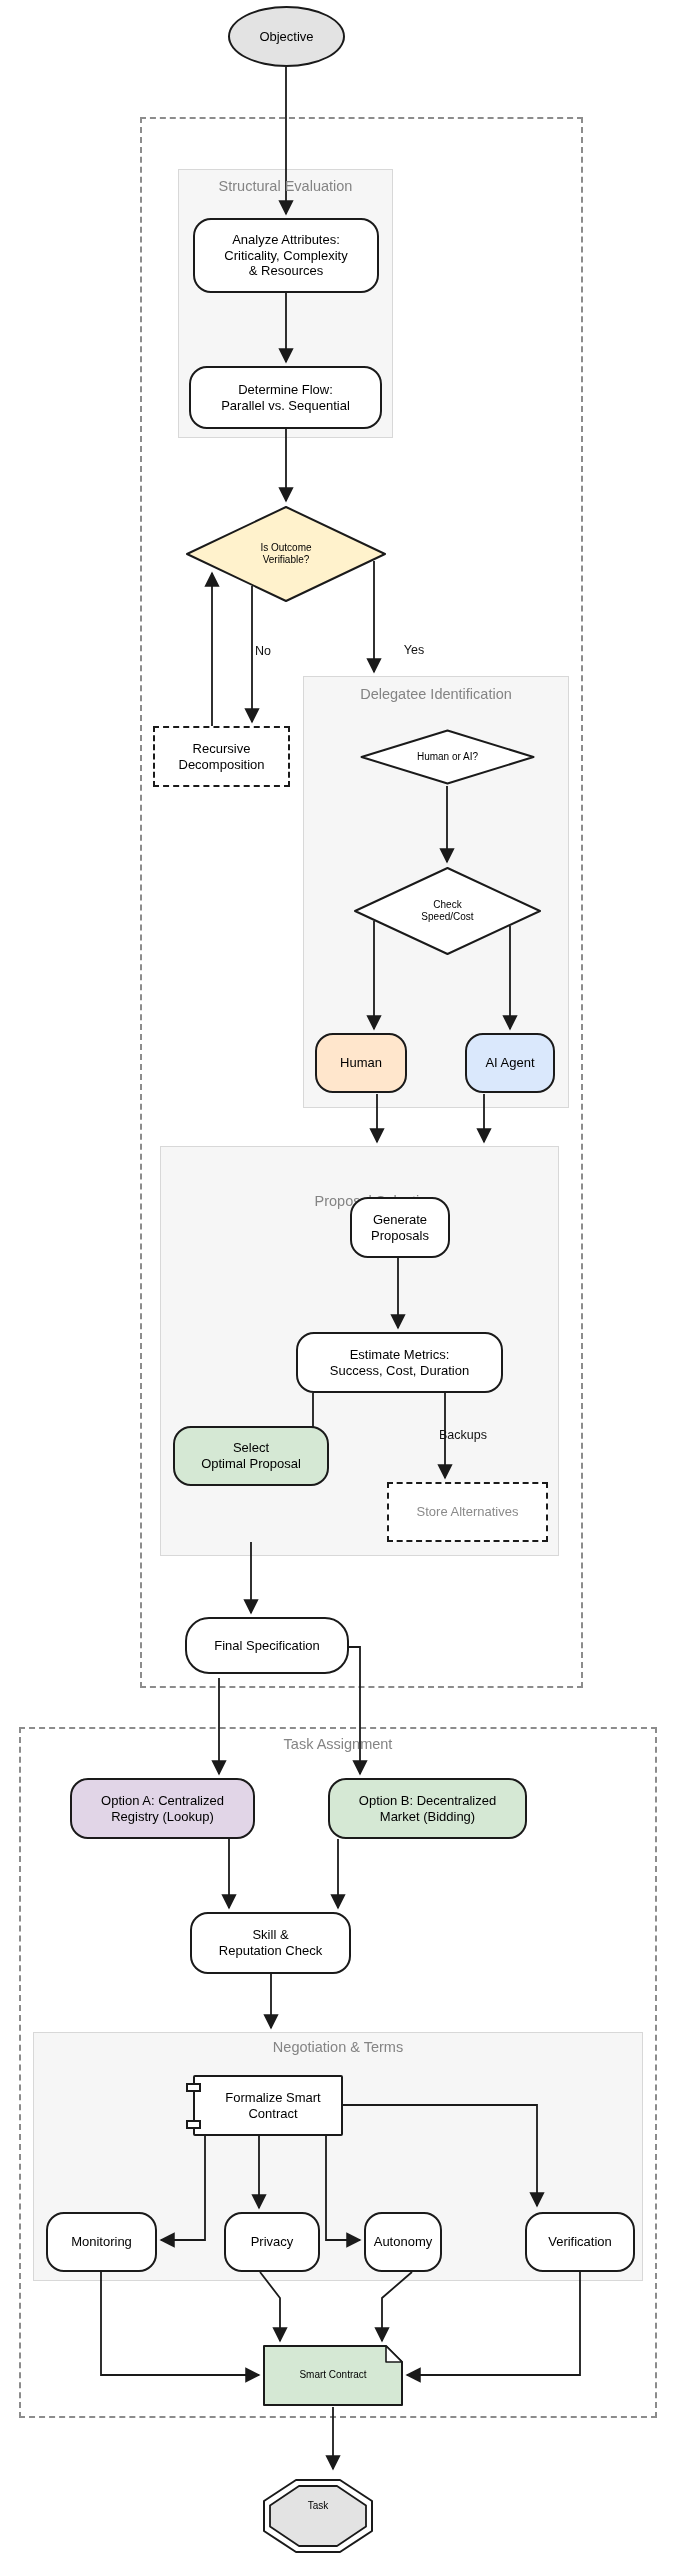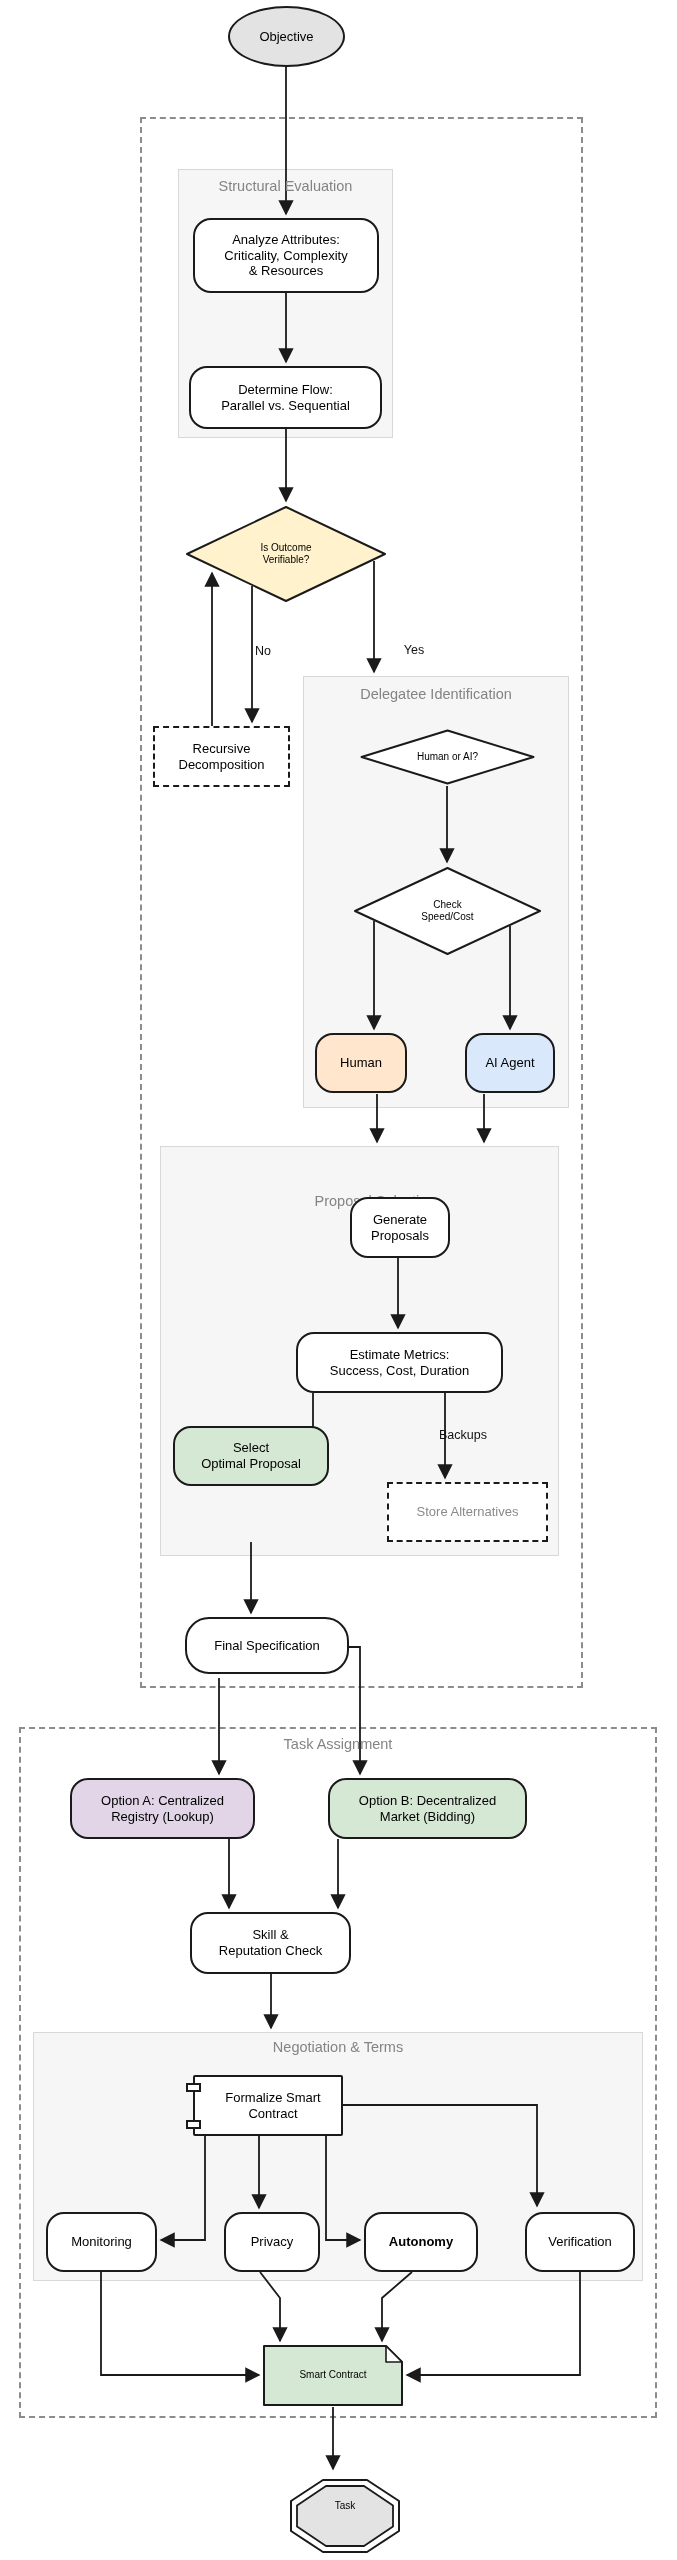--- a/index.html
+++ b/index.html
@@ -140,32 +140,32 @@
   <div class="node" style="left:190px;top:1912px;width:161px;height:62px;">Skill &amp;
 Reputation Check</div>
 
   <div class="node rect" style="left:193px;top:2075px;width:150px;height:61px;padding-left:10px;">Formalize Smart
 Contract</div>
   <div class="tab" style="left:186px;top:2083px;"></div>
   <div class="tab" style="left:186px;top:2120px;"></div>
 
   <div class="node" style="left:46px;top:2212px;width:111px;height:60px;">Monitoring</div>
   <div class="node" style="left:212px;top:2212px;width:96px;height:60px;margin-left:12px;">Privacy</div>
-  <div class="node" style="left:364px;top:2212px;width:114px;height:60px;font-weight:bold;">Autonomy</div>
+  <div class="node" style="left:364px;top:2212px;width:78px;height:60px;">Autonomy</div>
   <div class="node" style="left:525px;top:2212px;width:110px;height:60px;">Verification</div>
 
   <div class="shape-node" style="left:263px;top:2345px;width:140px;height:61px;">
     <svg width="140" height="61" viewBox="0 0 140 61">
       <path d="M1,1 L123,1 L139,17 L139,60 L1,60 Z" stroke="#1a1a1a" stroke-width="2" stroke-linejoin="round" fill="#d5e8d4"></path>
       <path d="M123,1 L123,17 L139,17 Z" stroke="#1a1a1a" stroke-width="1.6" stroke-linejoin="round" fill="#ffffff"></path>
     </svg>
     <div class="shape-label">Smart Contract</div>
   </div>
 
-  <div class="shape-node" style="left:290px;top:2479px;width:110px;height:54px;">
+  <div class="shape-node" style="left:263px;top:2479px;width:110px;height:54px;">
     <svg width="110" height="74" viewBox="0 0 110 74">
       <polygon points="33,1 77,1 109,22 109,52 77,73 33,73 1,52 1,22" stroke="#1a1a1a" stroke-width="2" stroke-linejoin="round" fill="#ffffff"></polygon>
       <polygon points="36,7 74,7 103,26.5 103,47.5 74,67 36,67 7,47.5 7,26.5" stroke="#1a1a1a" stroke-width="1.8" stroke-linejoin="round" fill="#e3e3e3"></polygon>
     </svg>
     <div class="shape-label">Task</div>
   </div>
 
 </div>
 
 </body></html>

